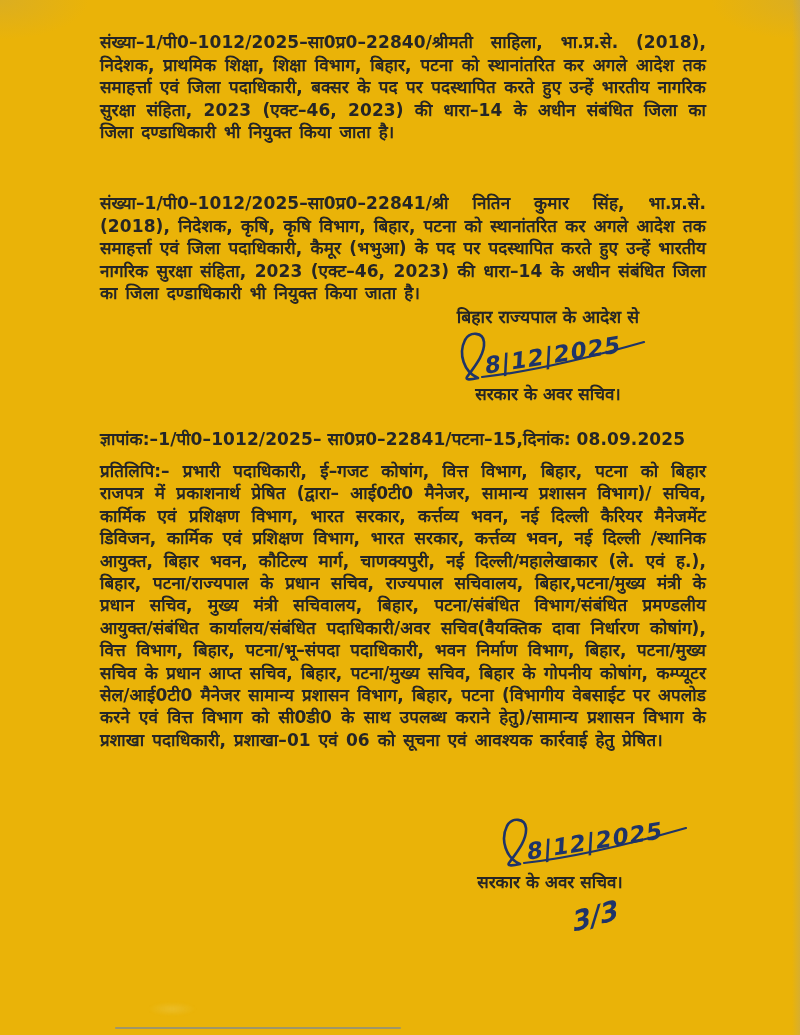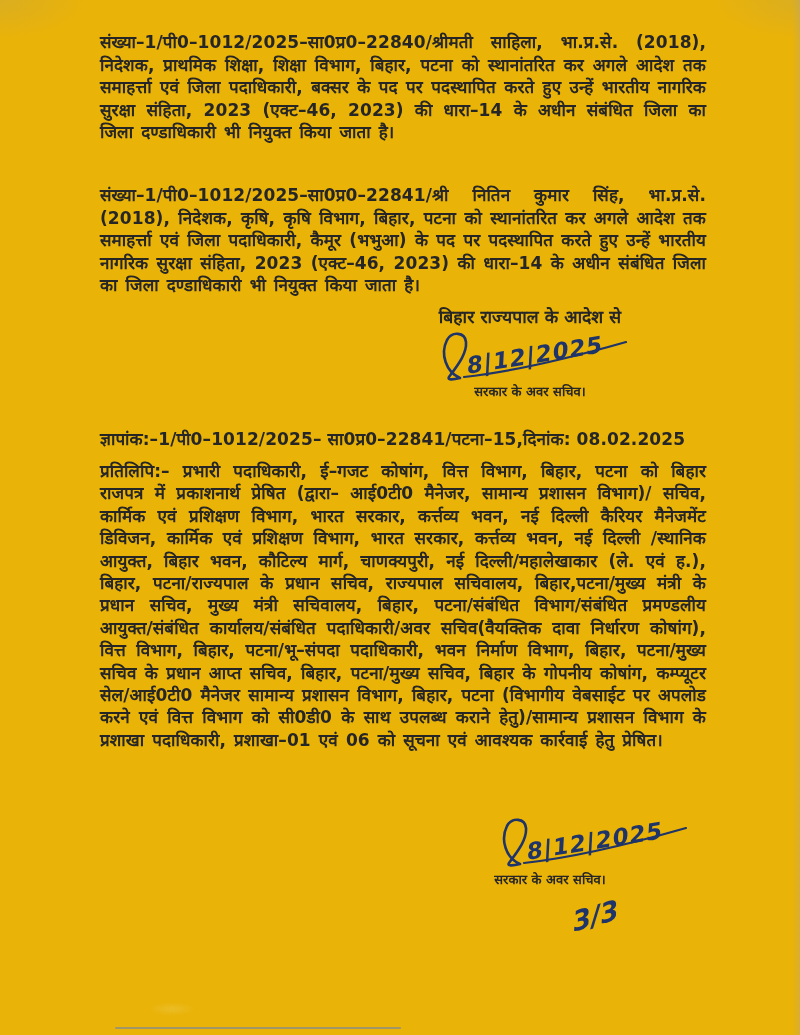--- a/index.html
+++ b/index.html
@@ -43,42 +43,42 @@
     left: 100px;
     width: 606px;
     font-size: 17px;
     line-height: 22.5px;
     font-weight: 600;
     text-align: justify;
     letter-spacing: 0.1px;
     word-spacing: 2px;
   }
   .para-order-1 { top: 31px; }
-  .para-order-2 { top: 184px; }
+  .para-order-2 { top: 192px; }
 
   .memo-line {
     position: absolute;
     left: 100px; top: 427px;
     width: 620px;
     font-size: 17px;
     font-weight: 700;
     white-space: nowrap;
     letter-spacing: 0.1px;
   }
   .para-copy { top: 460px; line-height: 22.4px; }
   .para-item2 { top: 763px; line-height: 23px; }
   .item2-number { display: inline-block; margin-right: 28px; font-weight: 700; }
 
   .sig-block-1 {
-    position: absolute; left: 390px; top: 304px; width: 280px;
+    position: absolute; left: 408px; top: 304px; width: 280px;
     text-align: center;
   }
   .authority-line { font-size: 17.5px; font-weight: 700; white-space: nowrap; }
   .sig-name { font-size: 17px; font-weight: 700; margin-top: 2px; }
-  .sig-designation { font-size: 13px; font-weight: 700; }
+  .sig-designation { font-size: 17px; font-weight: 700; }
 
   .signature-scrawl {
     position: relative;
     width: 200px; height: 52px;
     margin: 2px auto 0 auto;
   }
   .signature-scrawl .scrawl-date {
     position: absolute; left: 36px; top: 12px;
     font-size: 23px; font-weight: 600;
     color: #1f3468;
@@ -121,21 +121,21 @@
     <div class="signature-scrawl">
       <svg width="200" height="52" viewBox="0 0 200 52">
         <path d="M30,48 C16,42 10,24 17,10 C22,1 35,2 36,12 C37,24 27,36 19,47 C17,50 22,50 30,48" fill="none" stroke="#1f3468" stroke-width="2.6" stroke-linecap="round"></path>
         <path d="M34,47 C80,42 140,28 196,12" fill="none" stroke="#1f3468" stroke-width="2.2" stroke-linecap="round"></path>
       </svg>
       <span class="scrawl-date">8|12|2025</span>
     </div>
     <div class="sig-designation">सरकार के अवर सचिव।</div>
   </div>
 
-  <div class="memo-line">ज्ञापांक:–1/पी0–1012/2025– सा0प्र0–22841/पटना–15,दिनांक: 08.02.2025</div>
+  <div class="memo-line">ज्ञापांक:–1/पी0–1012/2025– सा0प्र0–22841/पटना–15,दिनांक: 08.09.2025</div>
 
   <p class="para para-copy">प्रतिलिपि:– प्रभारी पदाधिकारी, ई–गजट कोषांग, वित्त विभाग, बिहार, पटना को बिहार राजपत्र में प्रकाशनार्थ प्रेषित (द्वारा– आई0टी0 मैनेजर, सामान्य प्रशासन विभाग)/ सचिव, कार्मिक एवं प्रशिक्षण विभाग, भारत सरकार, कर्त्तव्य भवन, नई दिल्ली कैरियर मैनेजमेंट डिविजन, कार्मिक एवं प्रशिक्षण विभाग, भारत सरकार, कर्त्तव्य भवन, नई दिल्ली /स्थानिक आयुक्त, बिहार भवन, कौटिल्य मार्ग, चाणक्यपुरी, नई दिल्ली/महालेखाकार (ले. एवं ह.), बिहार, पटना/राज्यपाल के प्रधान सचिव, राज्यपाल सचिवालय, बिहार,पटना/मुख्य मंत्री के प्रधान सचिव, मुख्य मंत्री सचिवालय, बिहार, पटना/संबंधित विभाग/संबंधित प्रमण्डलीय आयुक्त/संबंधित कार्यालय/संबंधित पदाधिकारी/अवर सचिव(वैयक्तिक दावा निर्धारण कोषांग), वित्त विभाग, बिहार, पटना/भू–संपदा पदाधिकारी, भवन निर्माण विभाग, बिहार, पटना/मुख्य सचिव के प्रधान आप्त सचिव, बिहार, पटना/मुख्य सचिव, बिहार के गोपनीय कोषांग, कम्प्यूटर सेल/आई0टी0 मैनेजर सामान्य प्रशासन विभाग, बिहार, पटना (विभागीय वेबसाईट पर अपलोड करने एवं वित्त विभाग को सी0डी0 के साथ उपलब्ध कराने हेतु)/सामान्य प्रशासन विभाग के प्रशाखा पदाधिकारी, प्रशाखा–01 एवं  06 को सूचना एवं आवश्यक कार्रवाई हेतु प्रेषित।</p>
 
 
   <div class="sig-block-2">
     <div class="signature-scrawl">
       <svg width="200" height="52" viewBox="0 0 200 52">
         <path d="M30,48 C16,42 10,24 17,10 C22,1 35,2 36,12 C37,24 27,36 19,47 C17,50 22,50 30,48" fill="none" stroke="#1f3468" stroke-width="2.6" stroke-linecap="round"></path>
         <path d="M34,47 C80,42 140,28 196,12" fill="none" stroke="#1f3468" stroke-width="2.2" stroke-linecap="round"></path>
       </svg>

